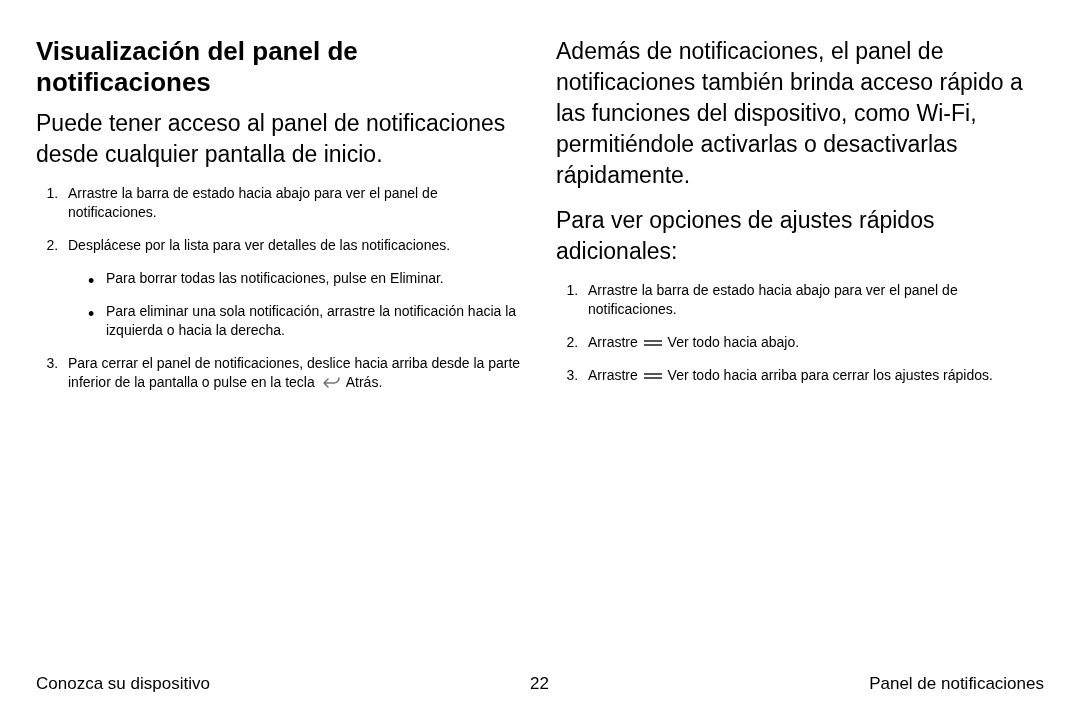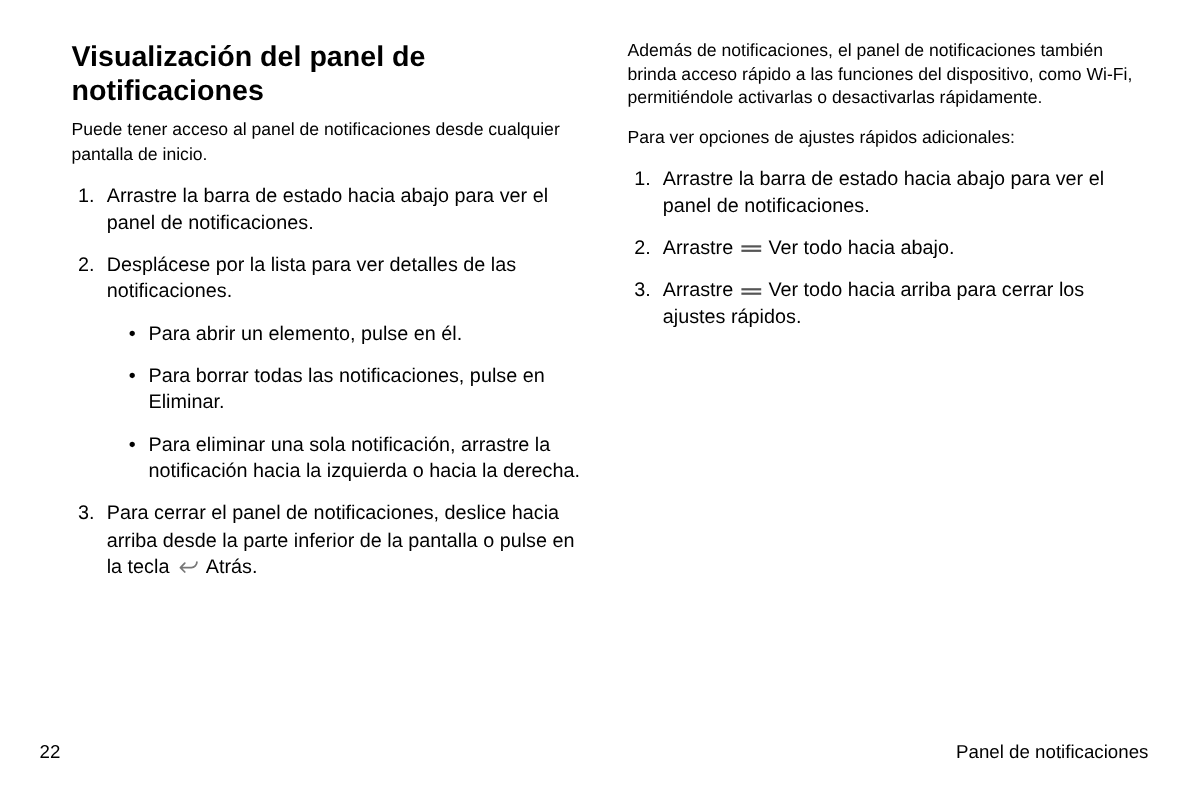--- a/index.html
+++ b/index.html
@@ -7,41 +7,40 @@
   body {
     font-family: Arial, Helvetica, sans-serif;
     color: #000;
     background: #fff;
     padding: 36px 36px 28px 36px;
     position: relative;
   }
   .columns {
     display: flex;
     gap: 32px;
-    margin-left: 29px;
   }
   .col {
     flex: 1;
     min-width: 0;
   }
   h2 {
     font-size: 26px;
     font-weight: 700;
     line-height: 1.2;
     margin-bottom: 10px;
   }
   p {
-    font-size: 16px;
+    font-size: 23px;
     line-height: 1.35;
     margin-bottom: 14px;
   }
   ol {
     list-style: decimal;
     padding-left: 26px;
-    font-size: 18px;
+    font-size: 14px;
     line-height: 1.35;
   }
   ol > li {
     margin-bottom: 14px;
     padding-left: 6px;
   }
   ul.bullets {
     list-style: none;
     padding-left: 20px;
     margin-top: 14px;
@@ -106,21 +105,20 @@
 <div class="columns">
 
   <div class="col">
     <h2>Visualización del panel de notificaciones</h2>
     <p>Puede tener acceso al panel de notificaciones desde cualquier pantalla de inicio.</p>
     <ol>
       <li>Arrastre la barra de estado hacia abajo para ver el panel de notificaciones.</li>
       <li>
         <span>Desplácese por la lista para ver detalles de las notificaciones.</span>
         <ul class="bullets">
-          <li>Para abrir un elemento, pulse en él.</li>
           <li>
             <span>Para borrar todas las notificaciones, pulse en </span><span class="bold">Eliminar</span><span>.</span>
           </li>
           <li>Para eliminar una sola notificación, arrastre la notificación hacia la izquierda o hacia la derecha.</li>
         </ul>
       </li>
       <li>
         <span>Para cerrar el panel de notificaciones, deslice hacia arriba desde la parte inferior de la pantalla o pulse en la tecla </span>
         <span class="icon-back">
           <svg width="20" height="16" viewBox="0 0 20 16">
@@ -147,15 +145,16 @@
       <li>
         <span>Arrastre </span>
         <span class="icon-lines"><span></span><span></span></span>
         <span class="bold">Ver todo</span><span> hacia arriba para cerrar los ajustes rápidos.</span>
       </li>
     </ol>
   </div>
 </div>
 
 <div class="footer">
+  <span>Conozca su dispositivo</span>
   <span>22</span>
   <span>Panel de notificaciones</span>
 </div>
 
 </body></html>

